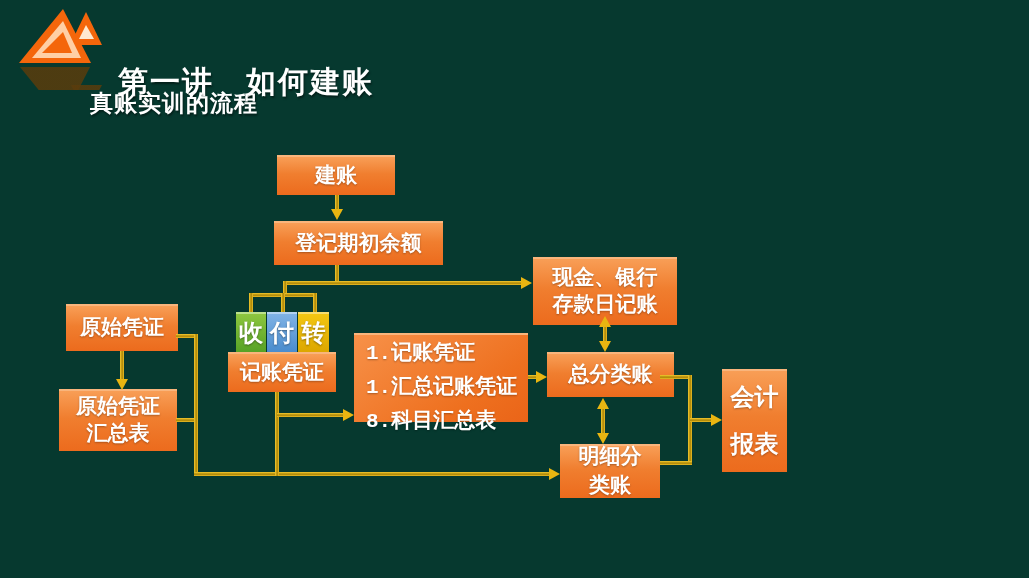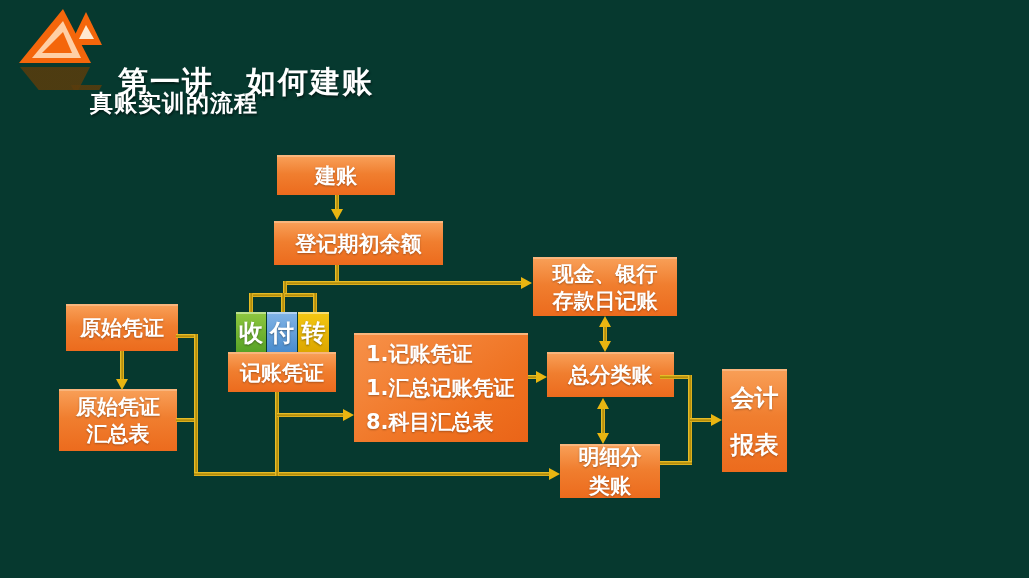--- a/index.html
+++ b/index.html
@@ -24,33 +24,34 @@
   }
   
   .obox{
     position:absolute;
     background:linear-gradient(180deg,#f89e56 0%,#f07e2f 45%,#ec6b1d 100%);
     border-top:2px solid #f9b57c;
     box-sizing:border-box;
     display:flex;flex-direction:column;align-items:center;justify-content:center;
     font-weight:bold;font-size:21px;line-height:27px;text-align:center;
     text-shadow:0 1px 2px rgba(0,0,0,.3);
+    font-family:Liberation Mono, monospace;
   }
   #b-jianzhang{left:277px;top:155px;width:118px;height:40px;}
   #b-qichu   {left:274px;top:221px;width:169px;height:44px;}
   #b-yuanshi {left:66px; top:304px;width:112px;height:47px;}
   #b-yshz    {left:59px; top:389px;width:118px;height:62px;}
   #b-jizhang {left:228px;top:352px;width:108px;height:40px;}
   #b-list{
-    left:354px;top:333px;width:174px;height:109px;
+    left:354px;top:333px;width:174px;height:89px;
     background:linear-gradient(145deg,#f79149 0%,#ee701f 70%,#ea6418 100%);
     align-items:flex-start;justify-content:flex-start;
     padding:2px 0 0 12px;text-align:left;line-height:34px;
   }
-  #b-rjz{left:533px;top:257px;width:144px;height:59px;}
+  #b-rjz{left:533px;top:257px;width:144px;height:68px;}
   #b-zfz{left:547px;top:352px;width:127px;height:45px;}
   #b-mx {left:560px;top:444px;width:100px;height:54px;line-height:29px;}
   #b-kj {left:722px;top:369px;width:65px;height:103px;font-size:24px;line-height:47px;}
   
   .vbox{
     position:absolute;top:312px;width:30px;height:40px;box-sizing:border-box;
     display:flex;align-items:center;justify-content:center;
     font-size:24px;font-weight:bold;text-shadow:0 1px 2px rgba(0,0,0,.4);
   }
   #v-shou {left:236px;background:linear-gradient(180deg,#8dc63f,#57a226);border-top:2px solid #bce18c;}

